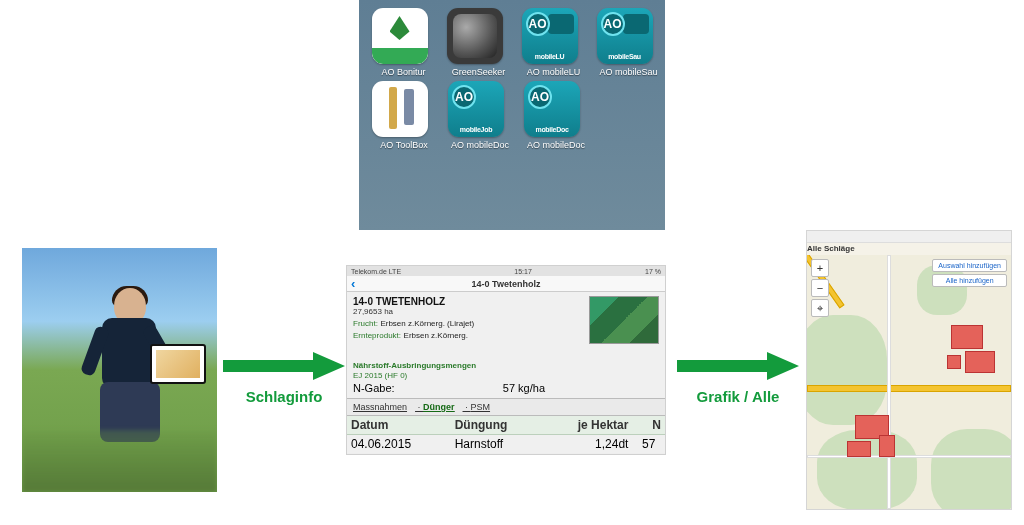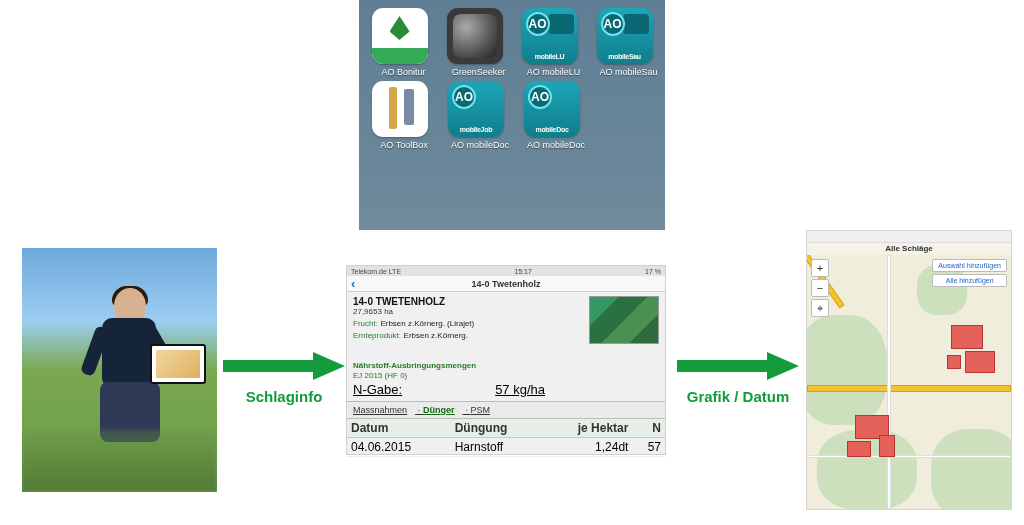--- a/index.html
+++ b/index.html
@@ -165,21 +165,21 @@
     border-bottom:1px solid #ccc; text-align:center; line-height:16px;
     font-weight:700; color:#333; font-size:9px;
   }
   .back-chev{ position:absolute; left:4px; top:0; color:#0076d6; font-size:13px; }
   .detail-body{ padding:4px 6px; position:relative; }
   .field-title{ font-weight:700; font-size:10px; color:#111; }
   .field-area{ color:#333; font-size:8px; }
   .kv{ margin-top:2px; }
   .kv .k{ color:#2a7a2a; font-size:8px; }
   .kv .v{ color:#222; font-size:8px; }
-  .ngabe-row{ display:flex; justify-content:space-between; width:192px; font-size:13px; margin-top:2px;text-decoration:underline;}
+  .ngabe-row{ display:flex; justify-content:space-between; width:192px; font-size:11px; margin-top:2px;}
   .aerial{
     position:absolute; right:6px; top:4px; width:70px; height:48px;
     background:
       linear-gradient(135deg,#396 0 25%, #2a7040 25% 50%, #4a9050 50% 75%, #2f6a3a 75% 100%);
     border:1px solid #999;
   }
   .tabbar{
     border-top:1px solid #bbb; border-bottom:1px solid #bbb;
     padding:3px 6px; font-size:9px; color:#333; background:#eaeaea;text-decoration:underline;
   }
@@ -192,21 +192,21 @@
 
   
   .map-pane{
     position:absolute; left:806px; top:230px; width:206px; height:280px;
     background:#f5f2e8; border:1px solid #d5d5d5;
   }
   .map-status{
     height:12px; background:#efefef; border-bottom:1px solid #ddd;
   }
   .map-title{
-    font-size:8px; text-align:center; color:#333; font-weight:700;
+    font-size:8px; color:#333; font-weight:700;
     padding:1px 0;
   }
   .map-canvas{
     position:absolute; left:0; right:0; top:24px; bottom:0;
     background:#f0eddd;
     overflow:hidden;
   }
   .map-ctrl{
     position:absolute; left:4px; top:4px; width:18px;
     display:flex; flex-direction:column; gap:2px; z-index:5;
@@ -351,31 +351,31 @@
       <th>Düngung</th>
       <th style="text-align:right;">je Hektar</th>
       <th style="text-align:right;">N</th>
     </tr>
       </thead>
     <tbody>
         <tr>
       <td>04.06.2015</td>
       <td>Harnstoff</td>
       <td style="text-align:right;">1,24dt</td>
-      <td style="text-align:right;">57</td>
+      <td style="text-align:center;">57</td>
     </tr>
       </tbody>
   </table>
 </div>
 
 <div class="arrow arrow-wrap-2">
   <svg width="122" height="32" viewBox="0 0 122 32">
     <polygon points="0,10 90,10 90,2 122,16 90,30 90,22 0,22" fill="#139b3c"></polygon>
   </svg>
-  <div class="arrow-label">Grafik / Datum</div>
+  <div class="arrow-label">Grafik / Alle</div>
 </div>
 
 <div class="map-pane">
   <div class="map-status"></div>
   <div class="map-title">Alle Schläge</div>
   <div class="map-canvas">
     <div class="map-ctrl">
       <button>+</button>
       <button>−</button>
       <button>⌖</button>

